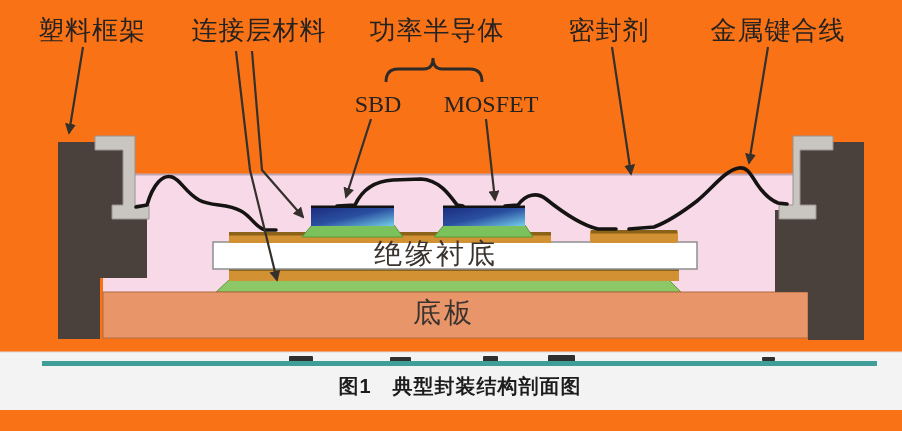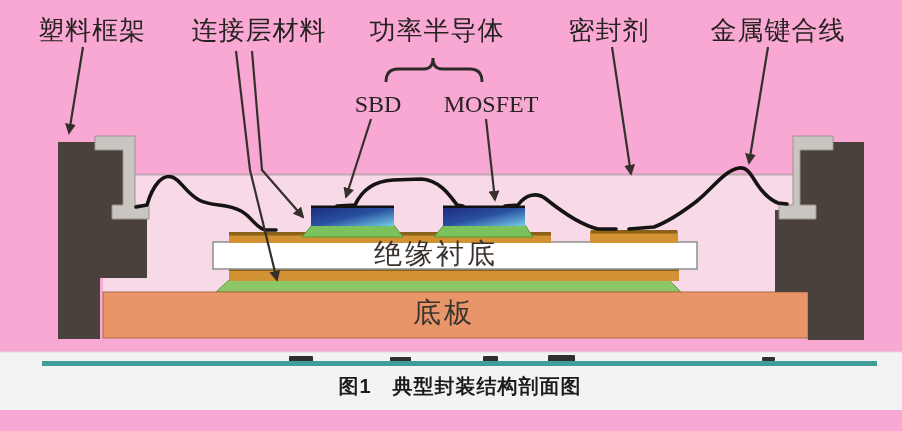--- a/index.html
+++ b/index.html
@@ -1,17 +1,17 @@
 <!DOCTYPE html>
 <html><head>
 <meta charset="utf-8">
 <style>
   html,body{margin:0;padding:0;background:#fff;}
   .page{
-    position:relative;width:902px;height:431px;background:#f9a8d4;overflow:hidden;
+    position:relative;width:902px;height:431px;background:#f97316;overflow:hidden;
     font-family:"Liberation Serif","DejaVu Serif",serif;
   }
   svg{display:block;}
   text{fill:#262220;}
   .cjk-label{font-size:26px;letter-spacing:1px;}
   .chip-label{font-size:24px;}
   .layer-label{font-size:28px;letter-spacing:3px;fill:#3b332e;}
   .caption-text{
     font-family:"Liberation Sans","DejaVu Sans",sans-serif;
     font-weight:bold;font-size:20px;fill:#1c1c1c;letter-spacing:1px;

